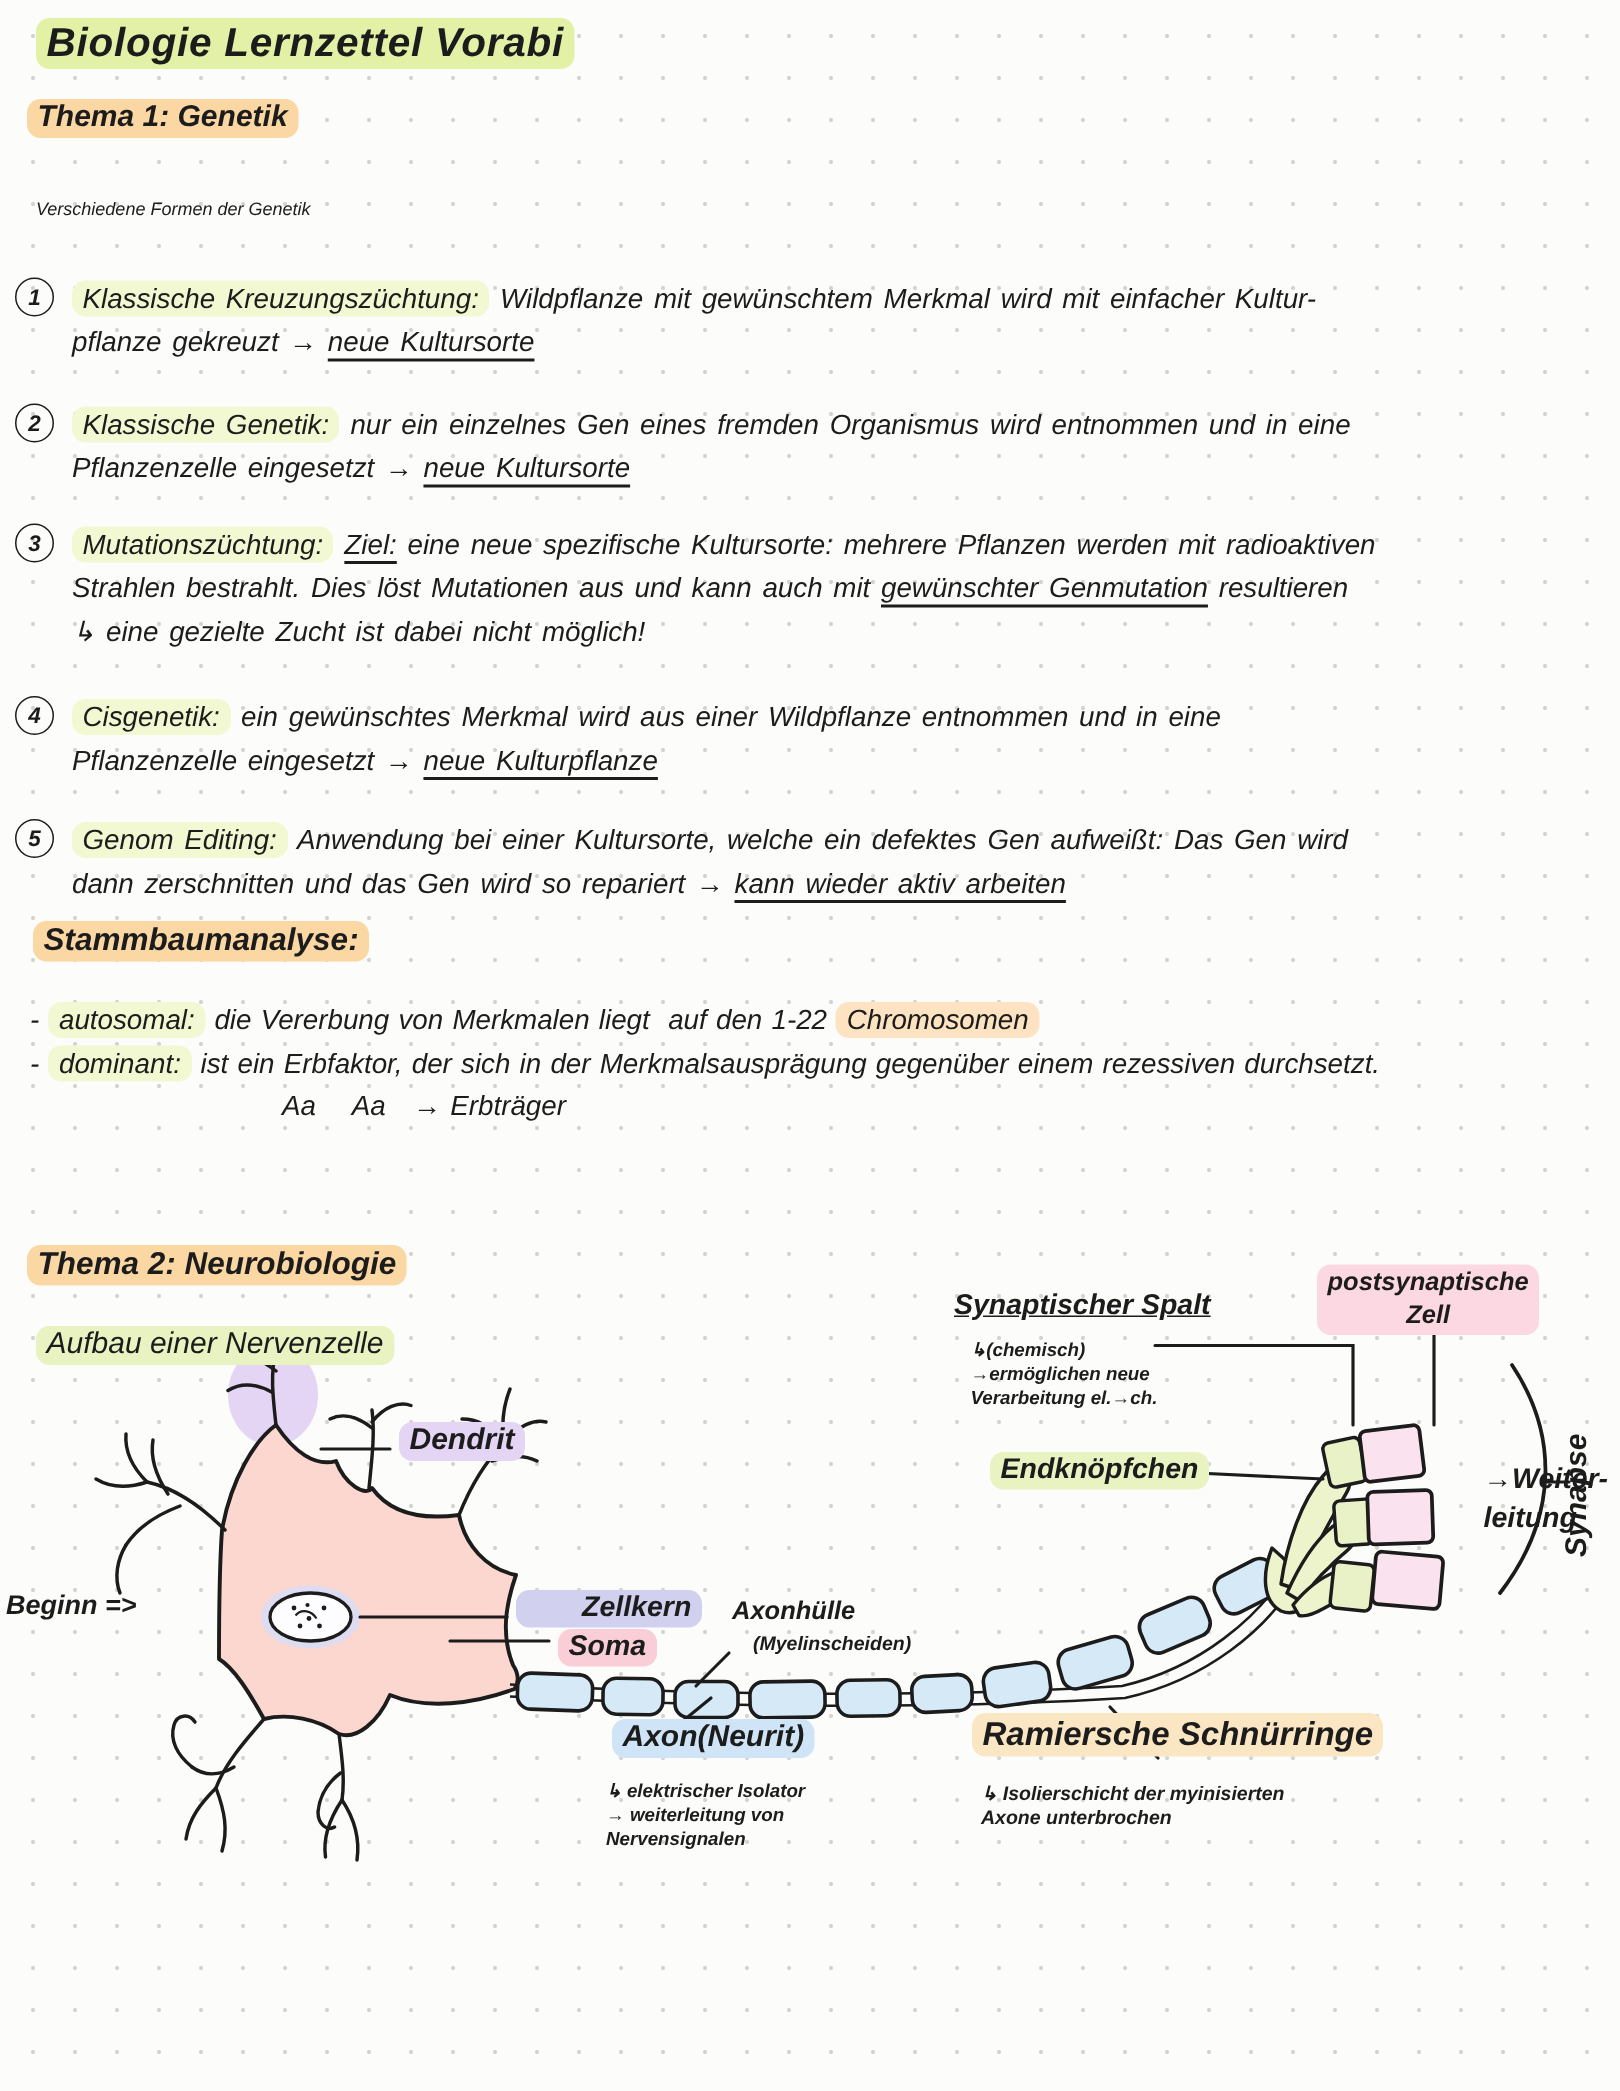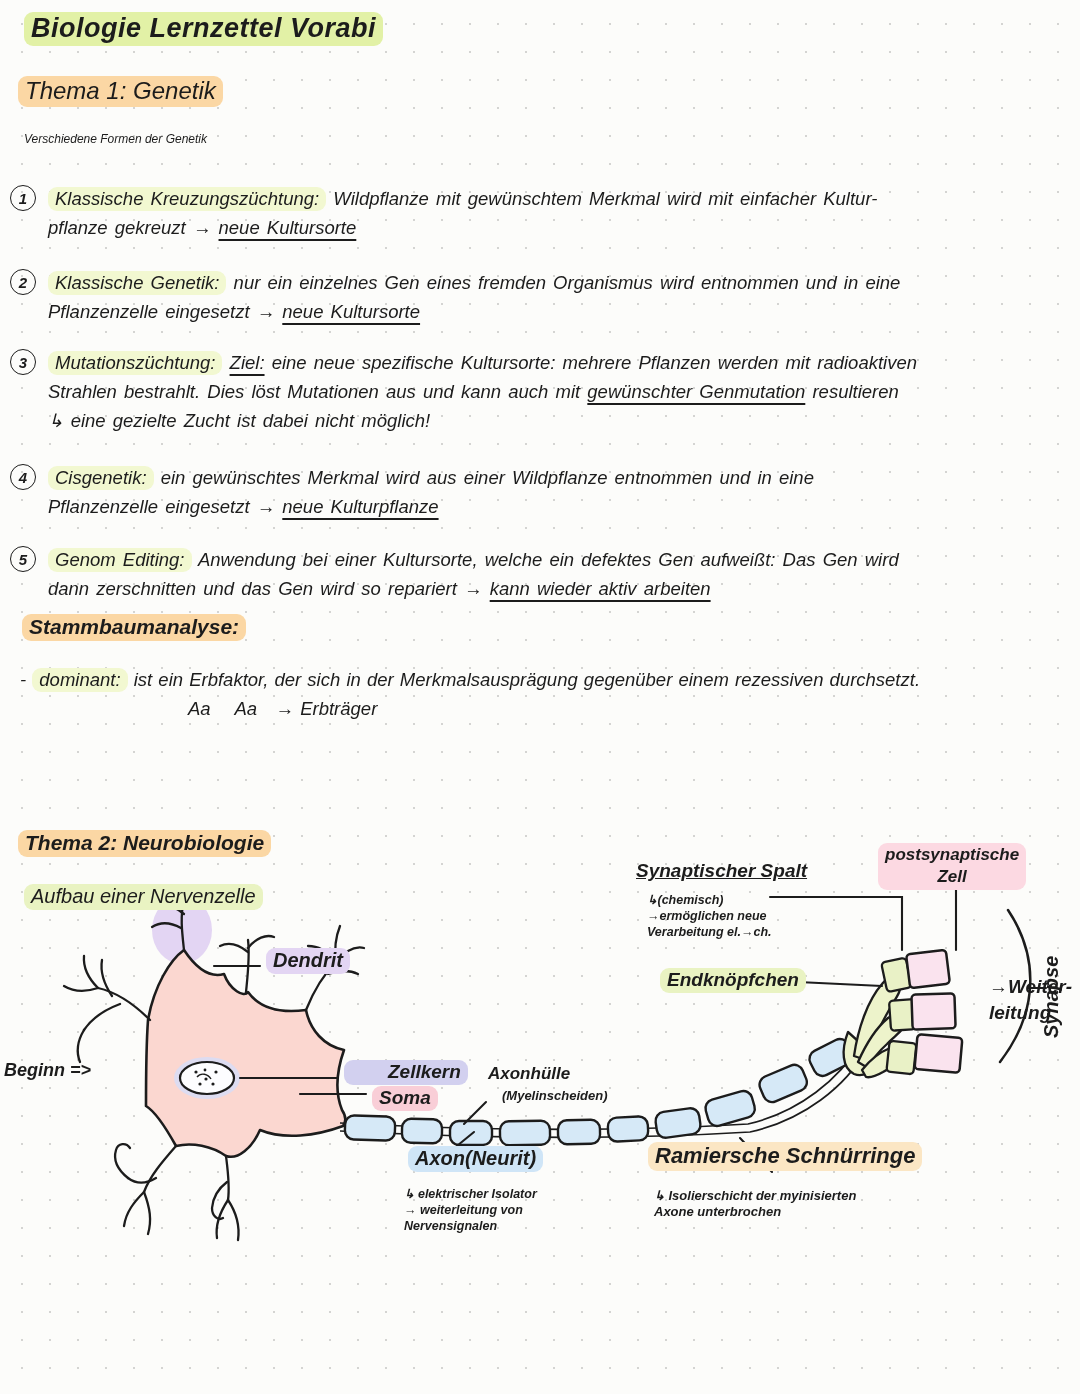--- a/index.html
+++ b/index.html
@@ -20,21 +20,21 @@
   .hl-purple{background:#e3d5f3;}
   .hl-bluePurple{background:#d2d0ef;}
   .hl-pink{background:#f9ced7;}
   .hl-blue{background:#cfe5f7;}
   .hl-lightGreen{background:#e9f3c2;}
   .hl-lightPink{background:#fcd9e2;}
   .hl-lightOrange{background:#fbe6c4;}
   .u{text-decoration:underline;text-decoration-thickness:2px;text-underline-offset:5px;}
   .ind{margin-left:168px;}
   #title{left:24px;top:12px;font-size:27px;font-weight:600;letter-spacing:.5px;text-align:center;}
-  #thema1{left:18px;top:76px;font-size:24px;font-weight:400;}
+  #thema1{left:18px;top:66px;font-size:20px;font-weight:700;}
   #subtitle1{left:24px;top:132px;font-size:12px;font-weight:500;}
   #genetics-list{left:10px;top:184px;width:1058px;}
   .gitem{display:flex;gap:12px;align-items:flex-start;}
   .gitem:nth-child(2){margin-top:26px;}
   .gitem:nth-child(3){margin-top:22px;}
   .gitem:nth-child(4){margin-top:28px;}
   .gitem:nth-child(5){margin-top:24px;}
   .num{flex:none;display:inline-flex;width:24px;height:24px;border:1.9px solid #1c1c1c;border-radius:50%;
        align-items:center;justify-content:center;font-size:15px;font-weight:600;margin-top:1px;}
   .gtext{font-size:18.5px;line-height:29px;white-space:pre-wrap;width:1000px;word-spacing:2px;}
@@ -188,20 +188,21 @@
       <div class="gtext"><span class="hl hl-paleGreen">Cisgenetik:</span><span> ein gewünschtes Merkmal wird aus einer Wildpflanze entnommen und in eine</span><br><span>Pflanzenzelle eingesetzt → </span><span class="u">neue Kulturpflanze</span></div>
     </div>
     <div class="gitem">
       <span class="num">5</span>
       <div class="gtext"><span class="hl hl-paleGreen">Genom Editing:</span><span> Anwendung bei einer Kultursorte, welche ein defektes Gen aufweißt: Das Gen wird</span><br><span>dann zerschnitten und das Gen wird so repariert → </span><span class="u">kann wieder aktiv arbeiten</span></div>
     </div>
   </div>
 
 <div id="stamm-heading" class="abs hl hl-orange">Stammbaumanalyse:</div>
 <div id="stamm-list" class="abs">
+    <div class="srow"><span>- </span><span class="hl hl-paleGreen">autosomal:</span><span> die Vererbung von Merkmalen liegt  auf den 1-22 </span><span class="hl hl-paleOrange">Chromosomen</span></div>
     <div class="srow"><span>- </span><span class="hl hl-paleGreen">dominant:</span><span> ist ein Erbfaktor, der sich in der Merkmalsausprägung gegenüber einem rezessiven durchsetzt.</span><br><span class="ind">Aa    Aa   → Erbträger</span></div>
   </div>
 
 <div id="thema2" class="abs hl hl-orange">Thema 2: Neurobiologie</div>
 <div id="subtitle2" class="abs hl hl-lightGreen">Aufbau einer Nervenzelle</div>
 
 <div id="lbl-spalt" class="abs dlabel">Synaptischer Spalt</div>
 <div id="note-spalt" class="abs dnote">↳(chemisch)
 →ermöglichen neue
   Verarbeitung el.→ch.</div>

